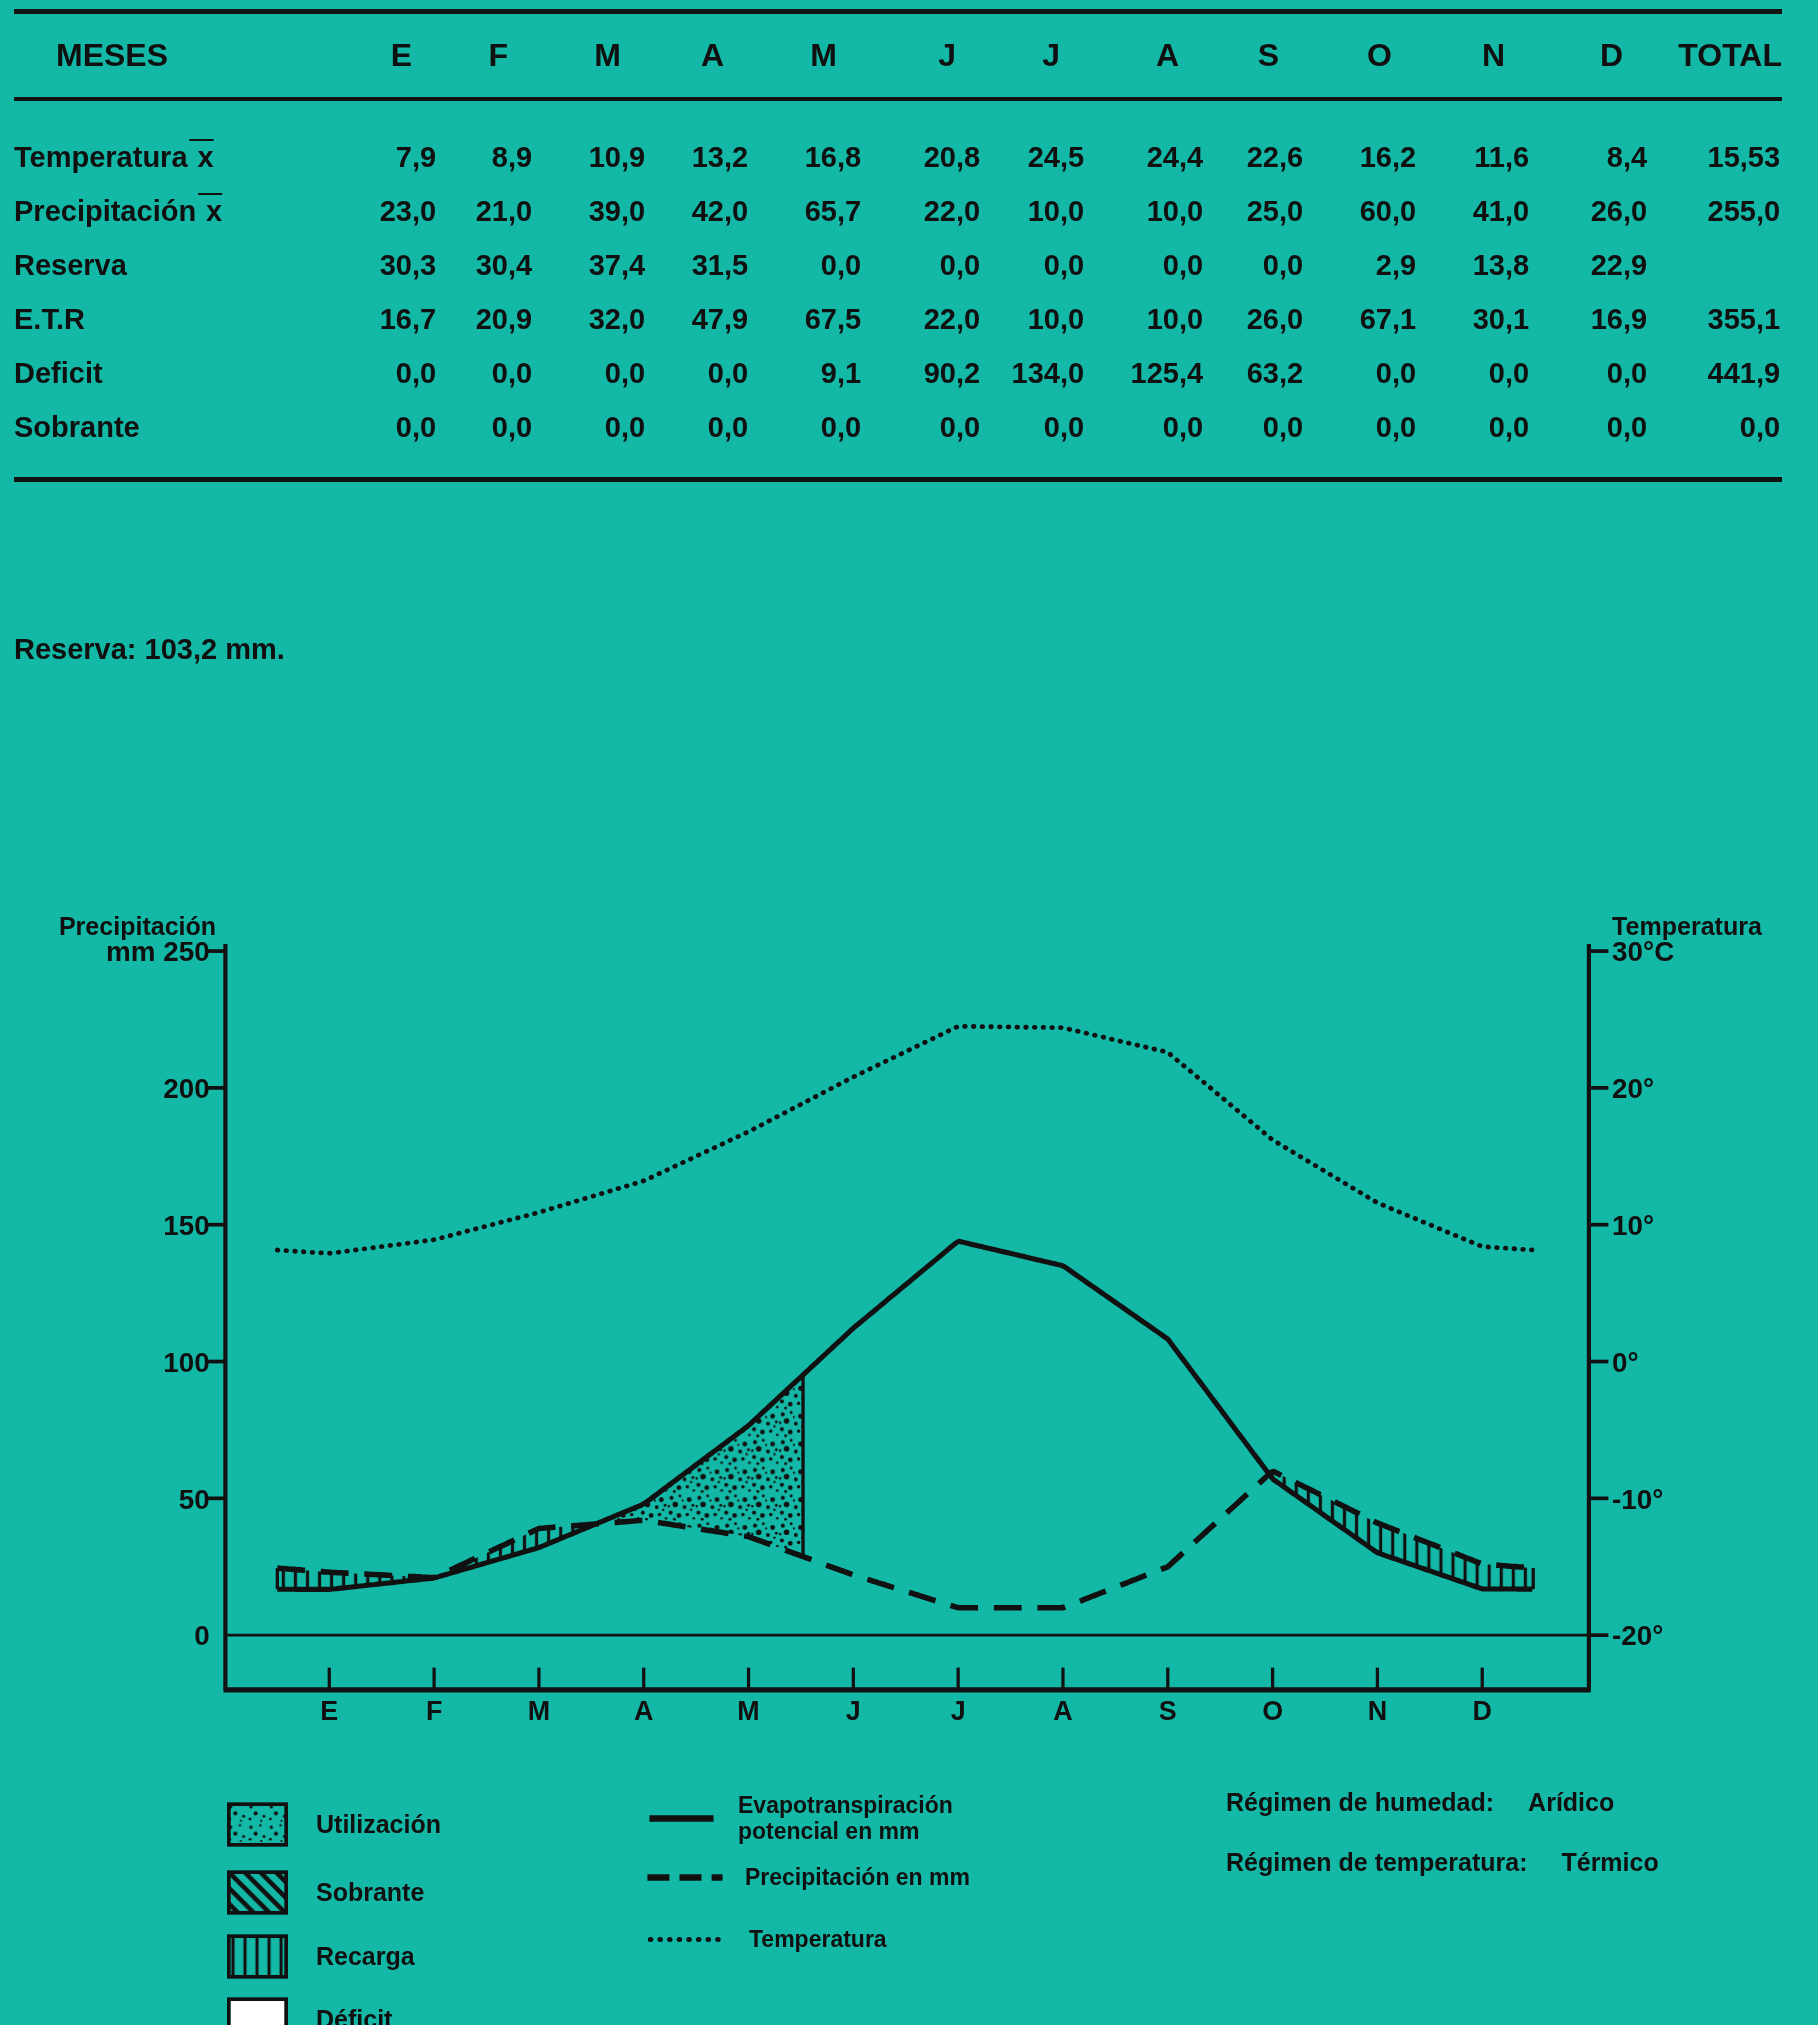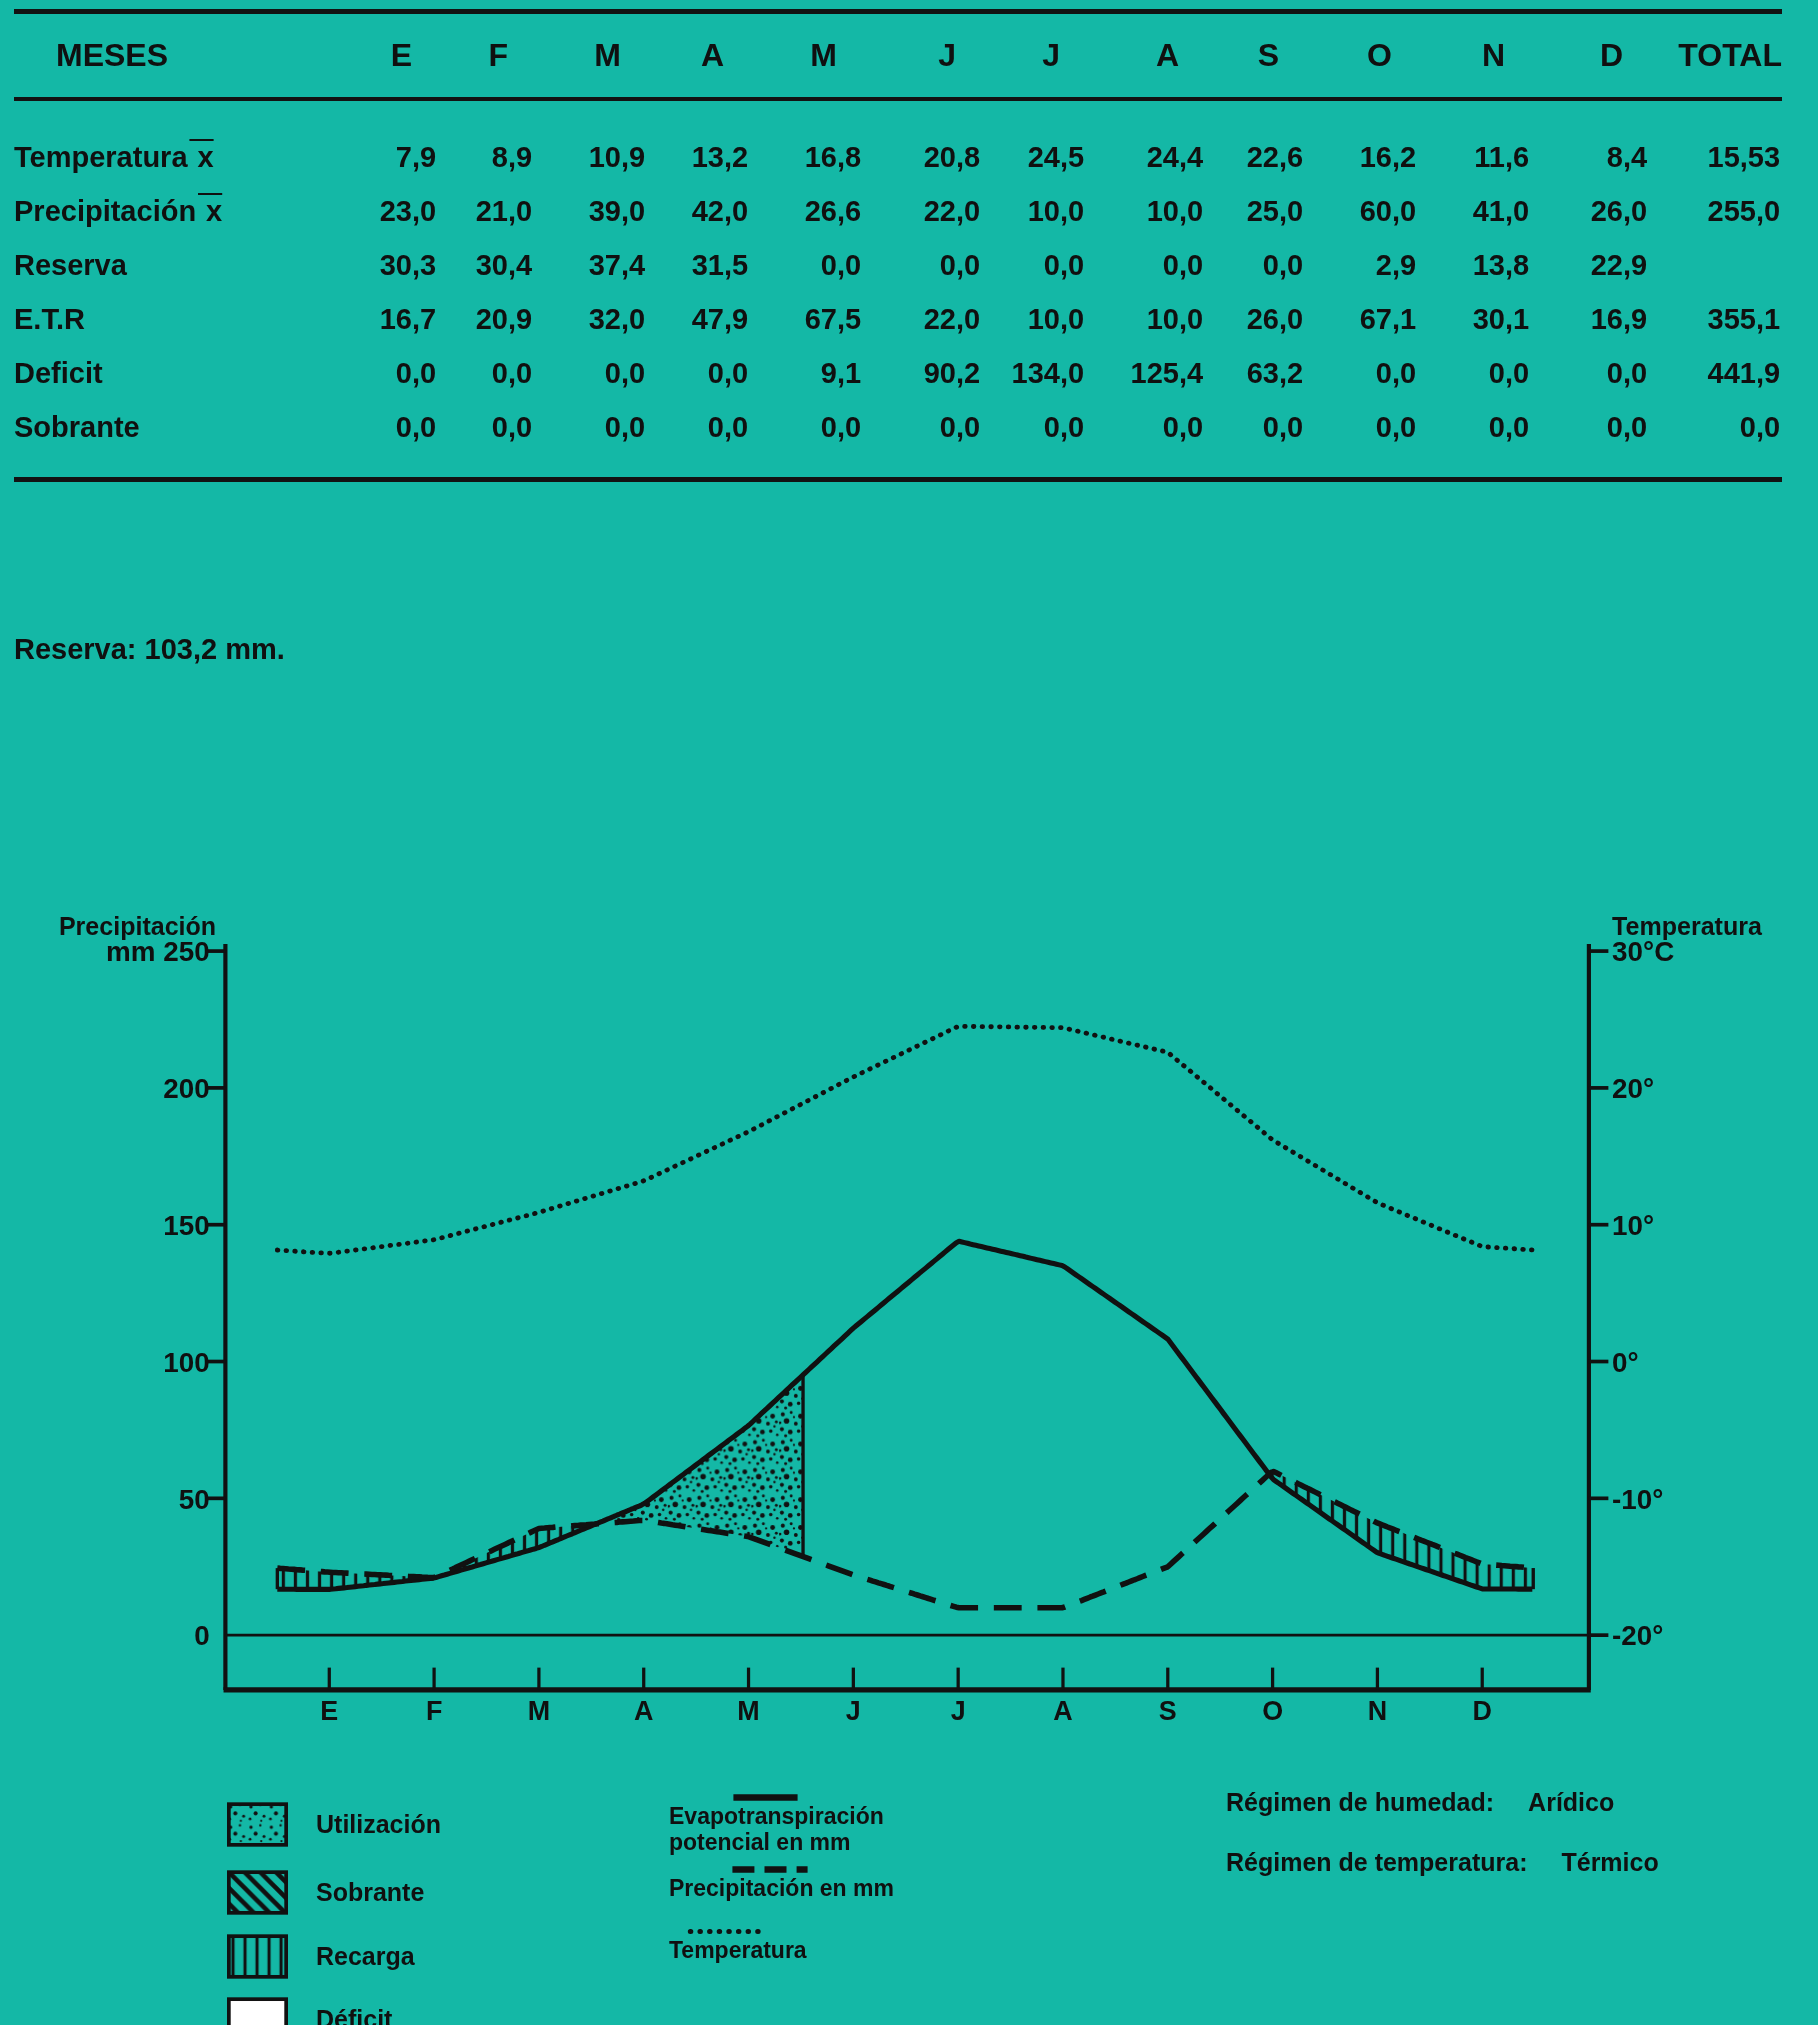--- a/index.html
+++ b/index.html
@@ -18,21 +18,21 @@
   table.clim tbody tr:first-child td{padding-top:30px;}
   table.clim tbody tr:last-child td{padding-bottom:24px;}
   .xbar{text-decoration:overline;padding:0 1.9px;}
   #footnote{position:absolute;left:14px;top:633px;font-size:29px;font-weight:700;}
   
   #chart-wrap{position:absolute;left:0;top:881px;width:1818px;height:872px;}
   svg text{font-family:"Liberation Sans",sans-serif;font-weight:700;fill:#101010;}
   
   .lg-row{position:absolute;left:227px;display:flex;align-items:center;gap:28px;margin-top:19px;}
   .lg-label{font-size:25px;font-weight:700;}
-  .ln-row{position:absolute;left:647px;display:flex;align-items:center;flex-direction:column;}
+  .ln-row{position:absolute;left:647px;display:flex;align-items:center;}
   .ln-label{font-size:23px;font-weight:700;line-height:26px;margin-left:22px;}
   .rg-row{position:absolute;left:1226px;font-size:25px;font-weight:700;}
   .rg-val{margin-left:34px;}
 </style>
 </head>
 <body>
 
 <div id="page">
 
   <table class="clim">
@@ -86,21 +86,21 @@
           <td class="num">11,6</td>
           <td class="num">8,4</td>
           <td class="num">15,53</td>
         </tr>
         <tr>
           <td class="lbl">Precipitación<span class="xbar"> x</span></td>
           <td class="num">23,0</td>
           <td class="num">21,0</td>
           <td class="num">39,0</td>
           <td class="num">42,0</td>
-          <td class="num">26,6</td>
+          <td class="num">65,7</td>
           <td class="num">22,0</td>
           <td class="num">10,0</td>
           <td class="num">10,0</td>
           <td class="num">25,0</td>
           <td class="num">60,0</td>
           <td class="num">41,0</td>
           <td class="num">26,0</td>
           <td class="num">255,0</td>
         </tr>
         <tr>

